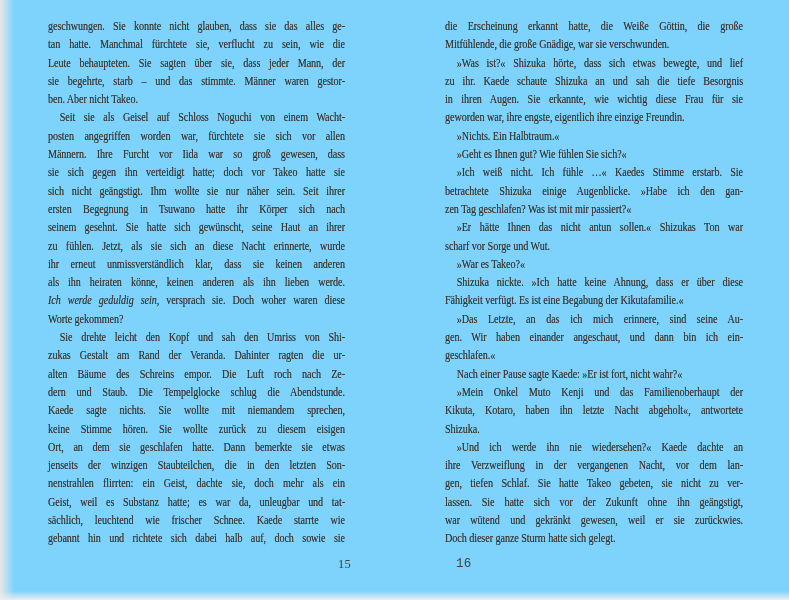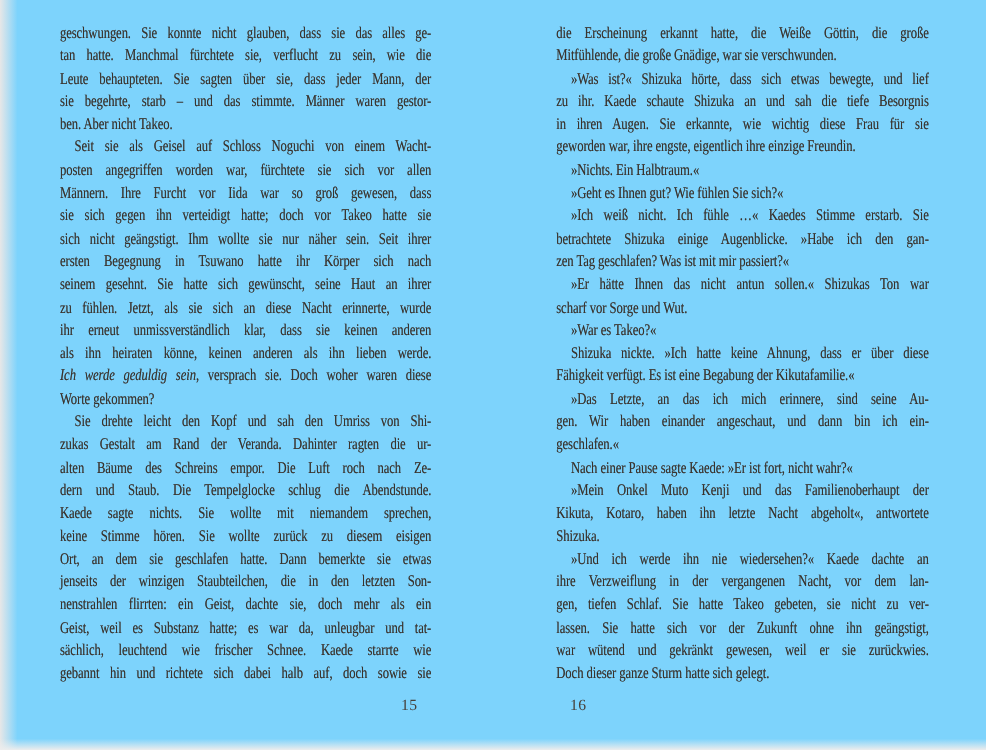--- a/index.html
+++ b/index.html
@@ -54,21 +54,21 @@
   .line.last { text-align-last: left; }
   .line.indent { text-indent: 15px; }
   .line em { font-style: italic; }
   .pagenum {
     position: absolute;
     top: 557px;
     font-size: 12.5px;
     color: #46403a;
     letter-spacing: 0.3px;
   }
-  .pagenum.left-num  { left: 48px;  width: 297px; text-align: right; padding-right: 11px; box-sizing: border-box; }
+  .pagenum.left-num  { left: 65px;  width: 297px; text-align: right; padding-right: 11px; box-sizing: border-box; }
   .pagenum.right-num { left: 445px; width: 298px; text-align: left;  padding-left: 11px;  box-sizing: border-box; }
 </style>
 </head>
 <body style="background: rgb(253, 253, 253);">
 
 <div class="spread">
   <div class="edge-left"></div>
   <div class="edge-bottom"></div>
 
   <div class="page-col left" id="left-page" style="color: rgb(58, 51, 45);">
@@ -128,14 +128,14 @@
       <div class="line last">Shizuka.</div>
       <div class="line indent">»Und ich werde ihn nie wiedersehen?« Kaede dachte an</div>
       <div class="line">ihre Verzweiflung in der vergangenen Nacht, vor dem lan-</div>
       <div class="line">gen, tiefen Schlaf. Sie hatte Takeo gebeten, sie nicht zu ver-</div>
       <div class="line">lassen. Sie hatte sich vor der Zukunft ohne ihn geängstigt,</div>
       <div class="line">war wütend und gekränkt gewesen, weil er sie zurückwies.</div>
       <div class="line last">Doch dieser ganze Sturm hatte sich gelegt.</div>
     </div>
 
   <div class="pagenum left-num" style="color: rgb(70, 64, 58);">15</div>
-  <div class="pagenum right-num" style="color: rgb(70, 64, 58);">16</div>
+  <div class="pagenum right-num" style="color: rgb(70, 64, 58); font-family: Liberation Mono, monospace;">16</div>
 </div>
 
 </body></html>

